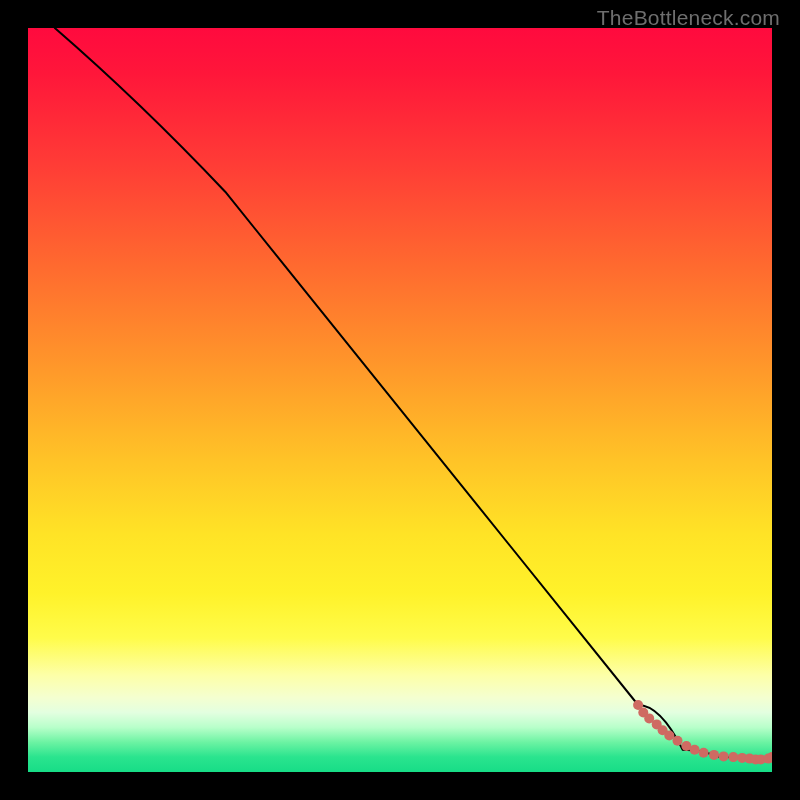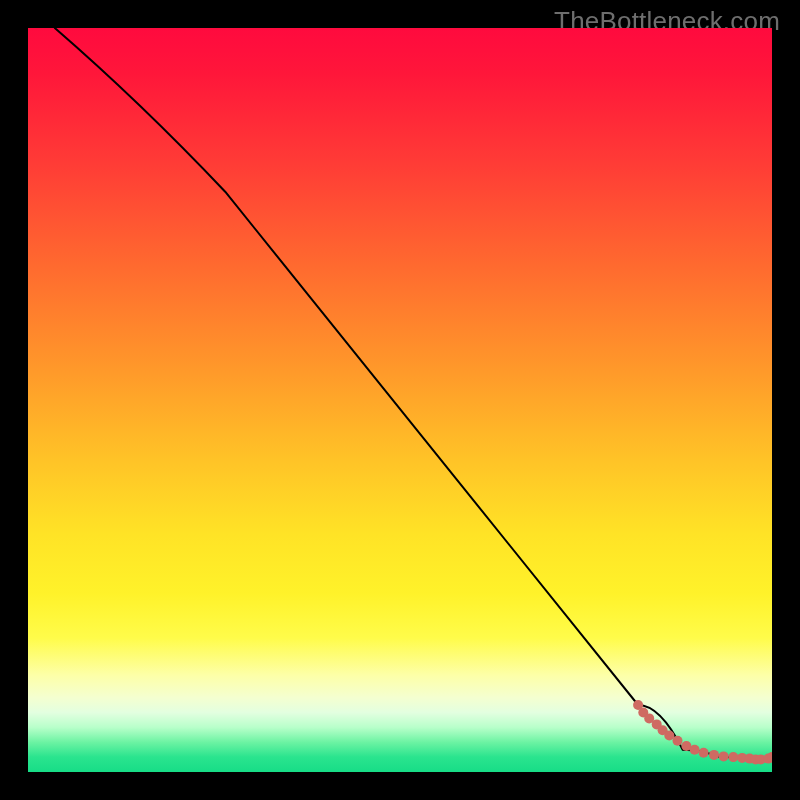--- a/index.html
+++ b/index.html
@@ -42,21 +42,21 @@
       #6cf3a3 96%,
       #2ae48e 98%,
       #17dd87 100%
     );
   }
   .watermark {
     position: absolute;
     top: 6px;
     right: 20px;
     color: #6e6e6e;
-    font-size: 26px;
+    font-size: 21px;
     font-weight: 500;
     letter-spacing: 0.2px;
     user-select: none;
   }
   svg.overlay {
     position: absolute;
     left: 0;
     top: 0;
     width: 744px;
     height: 744px;

